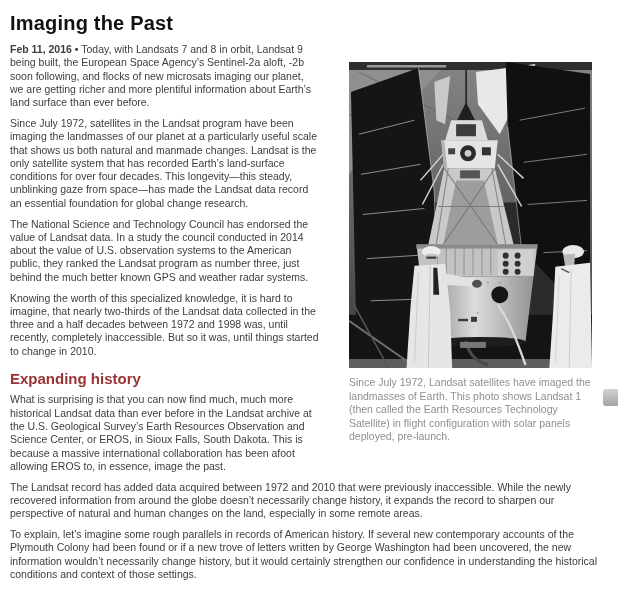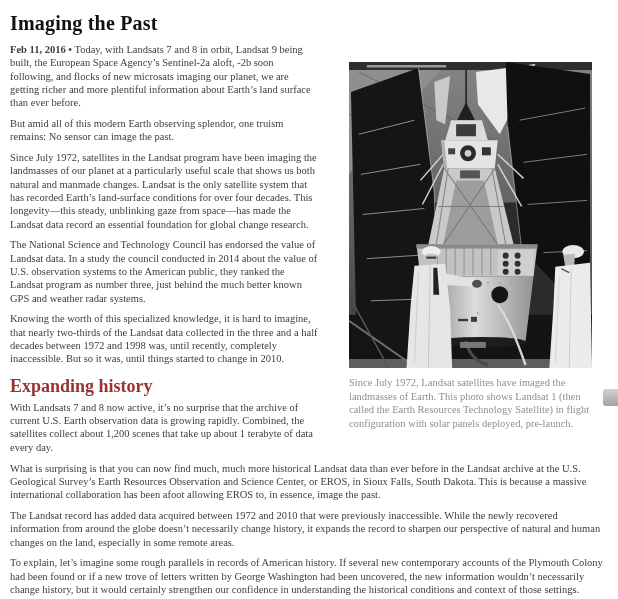--- a/index.html
+++ b/index.html
@@ -3,38 +3,38 @@
 <meta charset="utf-8">
 <style>
   html,body{margin:0;padding:0;background:#fff;}
   .page{
     position:relative;
     width:618px;height:599px;
     background:#ffffff;
     box-sizing:border-box;
     padding:4px 10px 0 10px;
     overflow:hidden;
-    font-family:Liberation Serif, serif;
+    font-family:Liberation Sans, sans-serif;
   }
   h1.title{
     font-size:20px;
     font-weight:bold;
     color:#111111;
     margin:8px 0 8px 0;
     letter-spacing:0.2px;
   }
   .article{
     font-size:10.5px;
     line-height:13.3px;
     color:#3d3d3d;
   }
   .article p{margin:7.5px 0;}
   .article .date{font-weight:bold;color:#3d3d3d;}
   h2.section-heading{
-    font-size:18px;
+    font-size:15px;
     font-weight:bold;
     color:#993333;
     margin:14px 0 8px 0;
   }
   figure.photo-figure{
     float:right;
     width:243px;
     margin:3px 0 14px 14px;
     padding:16px;
   }
@@ -214,28 +214,26 @@
             <path d="M224,206 L222,305" stroke="#cdcdcd" stroke-width="1"></path>
             <path d="M212,214 L208,300" stroke="#d4d4d4" stroke-width="1"></path>
             <path d="M214,206 L222,210" stroke="#555" stroke-width="1.5"></path>
           </g>
         </svg>
       </div>
       <figcaption class="photo-caption">Since July 1972, Landsat satellites have imaged the landmasses of Earth. This photo shows Landsat 1 (then called the Earth Resources Technology Satellite) in flight configuration with solar panels deployed, pre-launch.</figcaption>
     </figure>
 
     <p><span class="date">Feb 11, 2016 •</span> <span>Today, with Landsats 7 and 8 in orbit, Landsat 9 being built, the European Space Agency’s Sentinel-2a aloft, -2b soon following, and flocks of new microsats imaging our planet, we are getting richer and more plentiful information about Earth’s land surface than ever before.</span></p>
-    <p>But amid all of this modern Earth observing splendor, one truism remains: No sensor can image the past.</p>
     <p>Since July 1972, satellites in the Landsat program have been imaging the landmasses of our planet at a particularly useful scale that shows us both natural and manmade changes. Landsat is the only satellite system that has recorded Earth’s land-surface conditions for over four decades. This longevity—this steady, unblinking gaze from space—has made the Landsat data record an essential foundation for global change research.</p>
     <p>The National Science and Technology Council has endorsed the value of Landsat data. In a study the council conducted in 2014 about the value of U.S. observation systems to the American public, they ranked the Landsat program as number three, just behind the much better known GPS and weather radar systems.</p>
     <p>Knowing the worth of this specialized knowledge, it is hard to imagine, that nearly two-thirds of the Landsat data collected in the three and a half decades between 1972 and 1998 was, until recently, completely inaccessible. But so it was, until things started to change in 2010.</p>
 
     <h2 class="section-heading">Expanding history</h2>
 
-    <p>With Landsats 7 and 8 now active, it’s no surprise that the archive of current U.S. Earth observation data is growing rapidly. Combined, the satellites collect about 1,200 scenes that take up about 1 terabyte of data every day.</p>
     <p>What is surprising is that you can now find much, much more historical Landsat data than ever before in the Landsat archive at the U.S. Geological Survey’s Earth Resources Observation and Science Center, or EROS, in Sioux Falls, South Dakota. This is because a massive international collaboration has been afoot allowing EROS to, in essence, image the past.</p>
     <p>The Landsat record has added data acquired between 1972 and 2010 that were previously inaccessible. While the newly recovered information from around the globe doesn’t necessarily change history, it expands the record to sharpen our perspective of natural and human changes on the land, especially in some remote areas.</p>
     <p>To explain, let’s imagine some rough parallels in records of American history. If several new contemporary accounts of the Plymouth Colony had been found or if a new trove of letters written by George Washington had been uncovered, the new information wouldn’t necessarily change history, but it would certainly strengthen our confidence in understanding the historical conditions and context of those settings.</p>
 
   </div>
 
   <div class="edge-tab"></div>
 
 </div>
 

